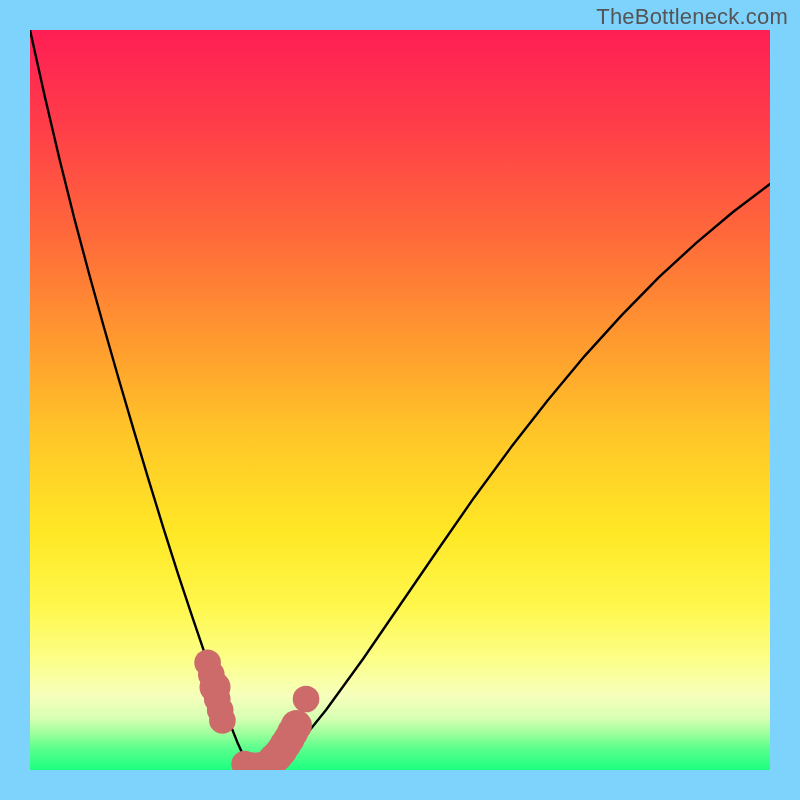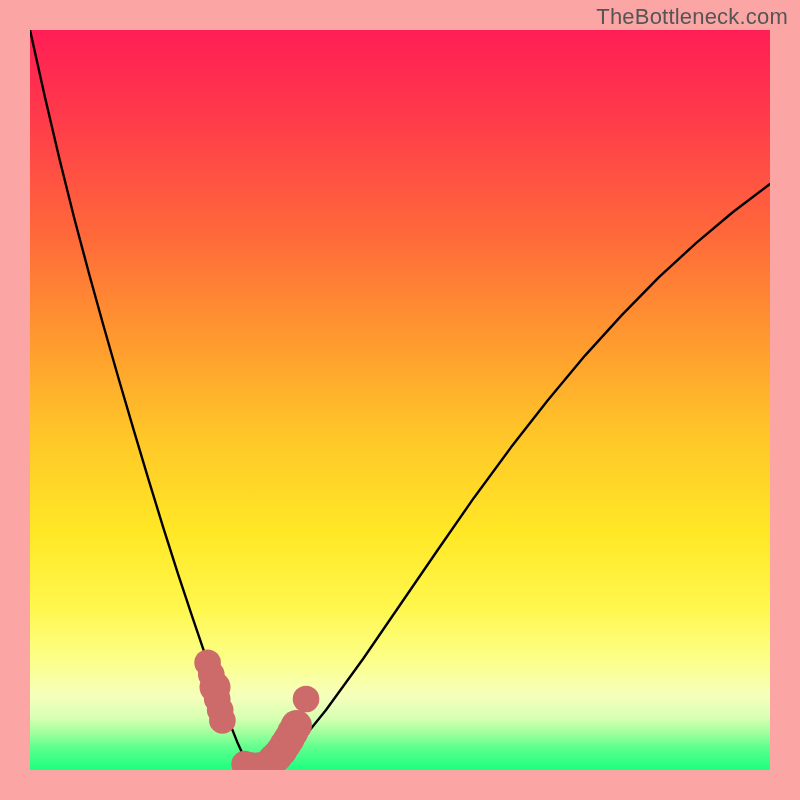--- a/index.html
+++ b/index.html
@@ -7,21 +7,21 @@
     padding: 0;
     width: 800px;
     height: 800px;
     overflow: hidden;
     font-family: Arial, Helvetica, sans-serif;
   }
   .frame {
     position: relative;
     width: 800px;
     height: 800px;
-    background: #fca5a5;
+    background: #7dd3fc;
     text-align: center;
   }
   .watermark {
     position: absolute;
     top: 4px;
     right: 12px;
     color: #555;
     font-size: 22px;
     font-weight: 500;
     letter-spacing: 0.2px;

